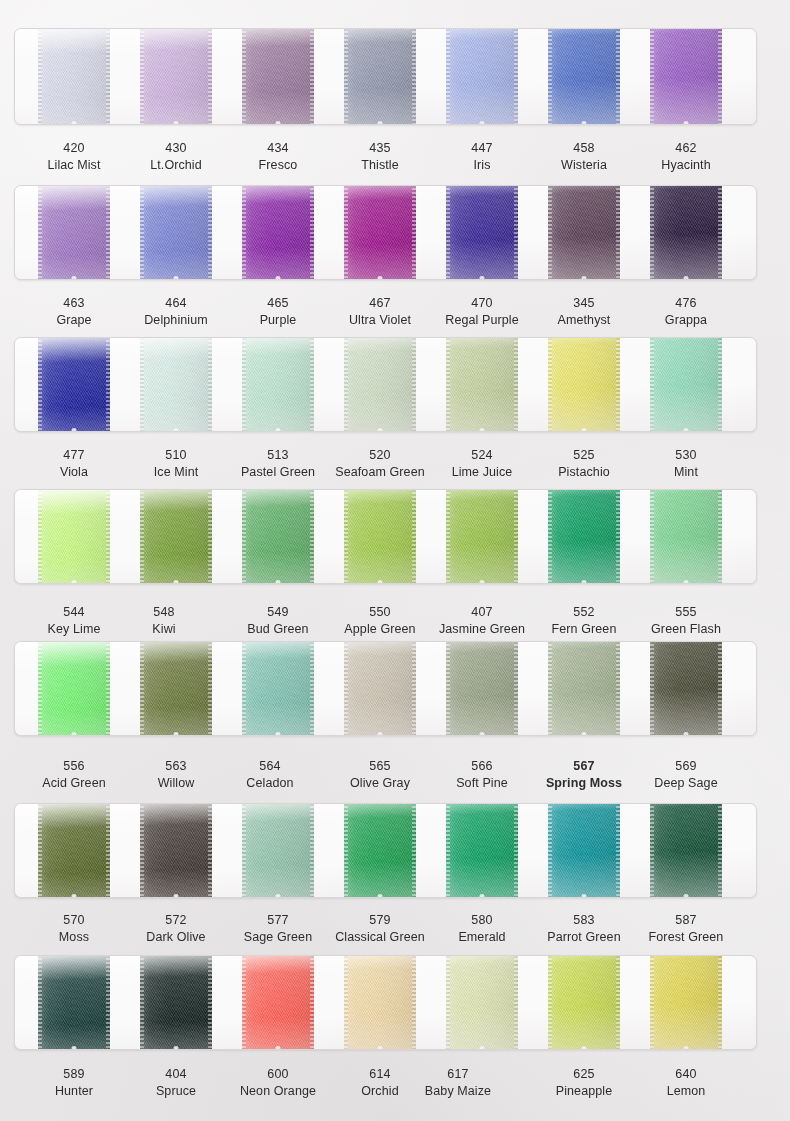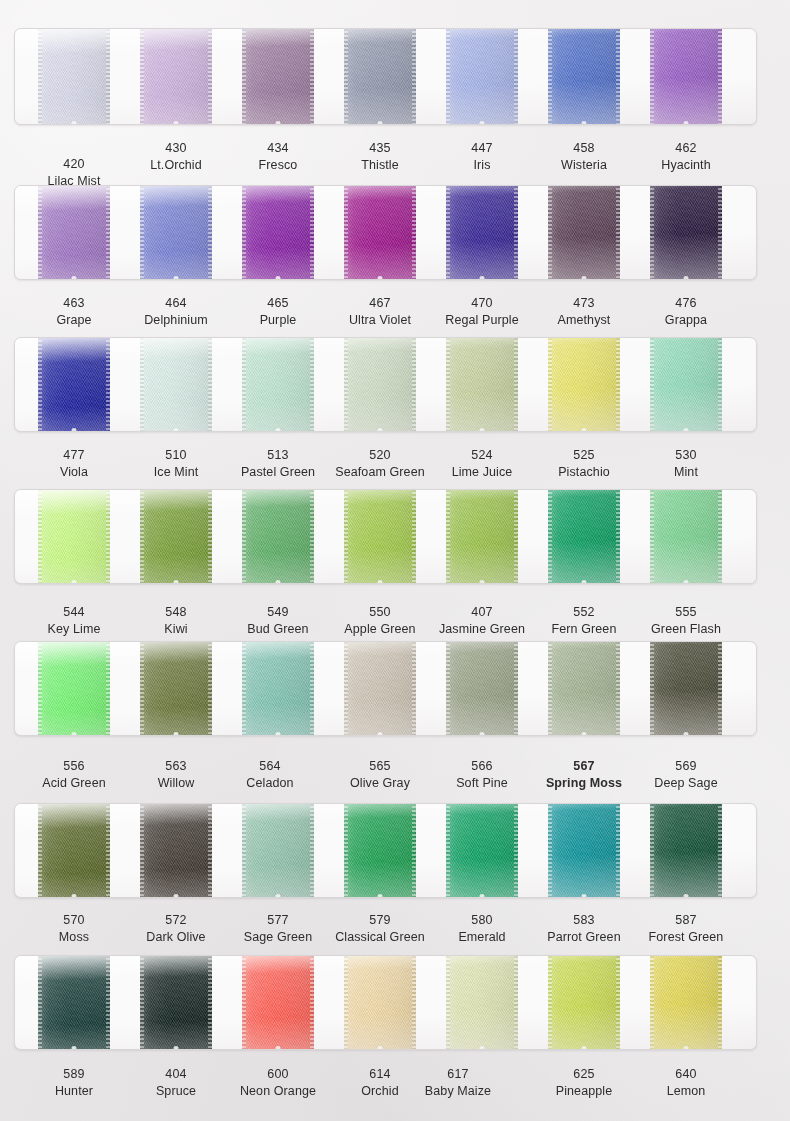--- a/index.html
+++ b/index.html
@@ -205,21 +205,21 @@
           <div class="ribbon-fill" style="background-color: rgb(154, 98, 198);"></div>
           <div class="ribbon-weave"></div>
           <div class="ribbon-sheen"></div>
           <div class="ribbon-edge left"></div>
           <div class="ribbon-edge right"></div>
           <div class="ribbon-pin"></div>
         </div>
         <div class="card-sheen"></div>
       </div>
       <div class="labels" style="top: 141px;">
-        <div class="label" style="left: 4px; margin-top: 16px;">
+        <div class="label" style="left: 4px;">
           <span class="code">420</span>
           <span class="name">Lilac Mist</span>
         </div>
         <div class="label" style="left: 106px;">
           <span class="code">430</span>
           <span class="name">Lt.Orchid</span>
         </div>
         <div class="label" style="left: 208px;">
           <span class="code">434</span>
           <span class="name">Fresco</span>
@@ -317,21 +317,21 @@
         </div>
         <div class="label" style="left: 310px;">
           <span class="code">467</span>
           <span class="name">Ultra Violet</span>
         </div>
         <div class="label" style="left: 412px;">
           <span class="code">470</span>
           <span class="name">Regal Purple</span>
         </div>
         <div class="label" style="left: 514px;">
-          <span class="code">473</span>
+          <span class="code">345</span>
           <span class="name">Amethyst</span>
         </div>
         <div class="label" style="left: 616px;">
           <span class="code">476</span>
           <span class="name">Grappa</span>
         </div>
       </div>
     </div>
     <div class="swatch-row" style="top: 0px;">
       <div class="card" style="top: 337px; height: 93px;">
@@ -482,21 +482,21 @@
           <div class="ribbon-edge right"></div>
           <div class="ribbon-pin"></div>
         </div>
         <div class="card-sheen"></div>
       </div>
       <div class="labels" style="top: 605px;">
         <div class="label" style="left: 4px;">
           <span class="code">544</span>
           <span class="name">Key Lime</span>
         </div>
-        <div class="label" style="left: 106px;">
+        <div class="label" style="left: 94px;">
           <span class="code">548</span>
           <span class="name">Kiwi</span>
         </div>
         <div class="label" style="left: 208px;">
           <span class="code">549</span>
           <span class="name">Bud Green</span>
         </div>
         <div class="label" style="left: 310px;">
           <span class="code">550</span>
           <span class="name">Apple Green</span>

